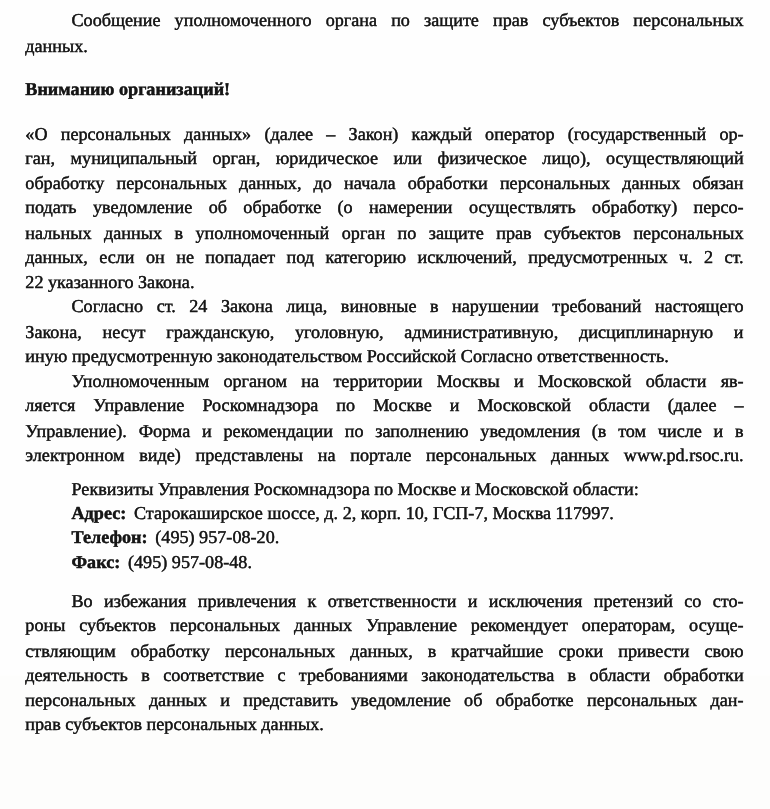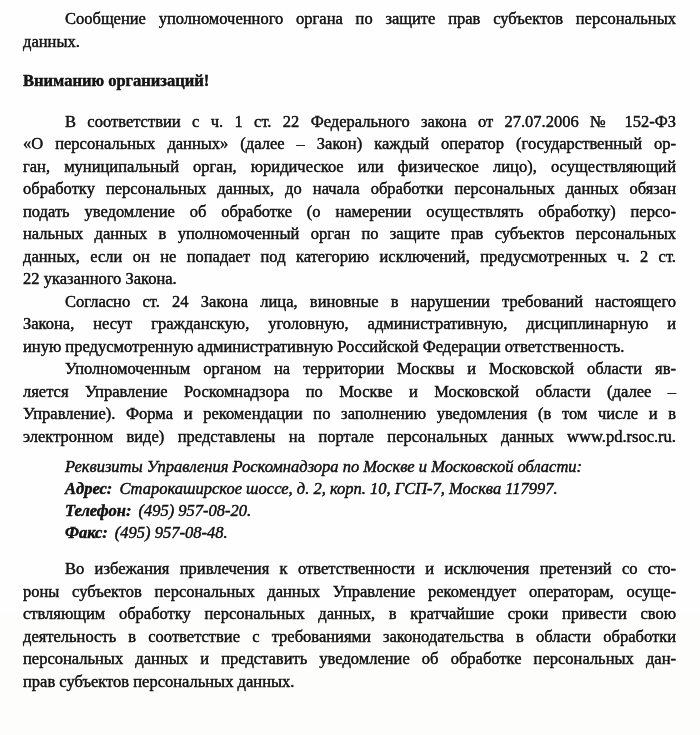--- a/index.html
+++ b/index.html
@@ -29,21 +29,20 @@
   }
   .line.first{padding-left:42px;}
   .heading{
     font-weight:bold;
     margin:17px 0 18px 0;
   }
   .body-block{margin-top:0;}
   .contacts{
     margin:8px 0 0 42px;
     line-height:22px;
-    font-style:italic;
   }
   .contact-label{font-weight:bold;}
   .contact-value{margin-left:7px;text-align:right;}
   .contact-value.underline{
     text-decoration:underline;
     text-underline-offset:2px;
   }
   .link{
     text-underline-offset:2px;
   }
@@ -55,34 +54,33 @@
 <div class="page">
 
   <div class="para">
       <div class="line first just">Сообщение уполномоченного органа по защите прав субъектов персональных</div>
       <div class="line">данных.</div>
     </div>
 
   <div class="heading">Вниманию организаций!</div>
 
   <div class="para body-block">
-      <div class="line first just">В соответствии с ч. 1 ст. 22 Федерального закона от 27.07.2006 № 152-ФЗ</div>
       <div class="line just">«О персональных данных» (далее – Закон) каждый оператор (государственный ор-</div>
       <div class="line just">ган, муниципальный орган, юридическое или физическое лицо), осуществляющий</div>
       <div class="line just">обработку персональных данных, до начала обработки персональных данных обязан</div>
       <div class="line just">подать уведомление об обработке (о намерении осуществлять обработку) персо-</div>
       <div class="line just">нальных данных в уполномоченный орган по защите прав субъектов персональных</div>
       <div class="line just">данных, если он не попадает под категорию исключений, предусмотренных ч. 2 ст.</div>
       <div class="line">22 указанного Закона.</div>
     </div>
 
   <div class="para">
       <div class="line first just">Согласно ст. 24 Закона лица, виновные в нарушении требований настоящего</div>
       <div class="line just">Закона, несут гражданскую, уголовную, административную, дисциплинарную и</div>
-      <div class="line">иную предусмотренную административную Российской Федерации ответственность.</div>
+      <div class="line">иную предусмотренную законодательством Российской Согласно ответственность.</div>
     </div>
 
   <div class="para">
       <div class="line first just">Уполномоченным органом на территории Москвы и Московской области яв-</div>
       <div class="line just">ляется Управление Роскомнадзора по Москве и Московской области (далее –</div>
       <div class="line just">Управление). Форма и рекомендации по заполнению уведомления (в том числе и в</div>
       <div class="line just"><span>электронном виде) представлены на портале персональных данных </span><span class="link">www.pd.rsoc.ru.</span></div>
     </div>
 
   <div class="contacts">

